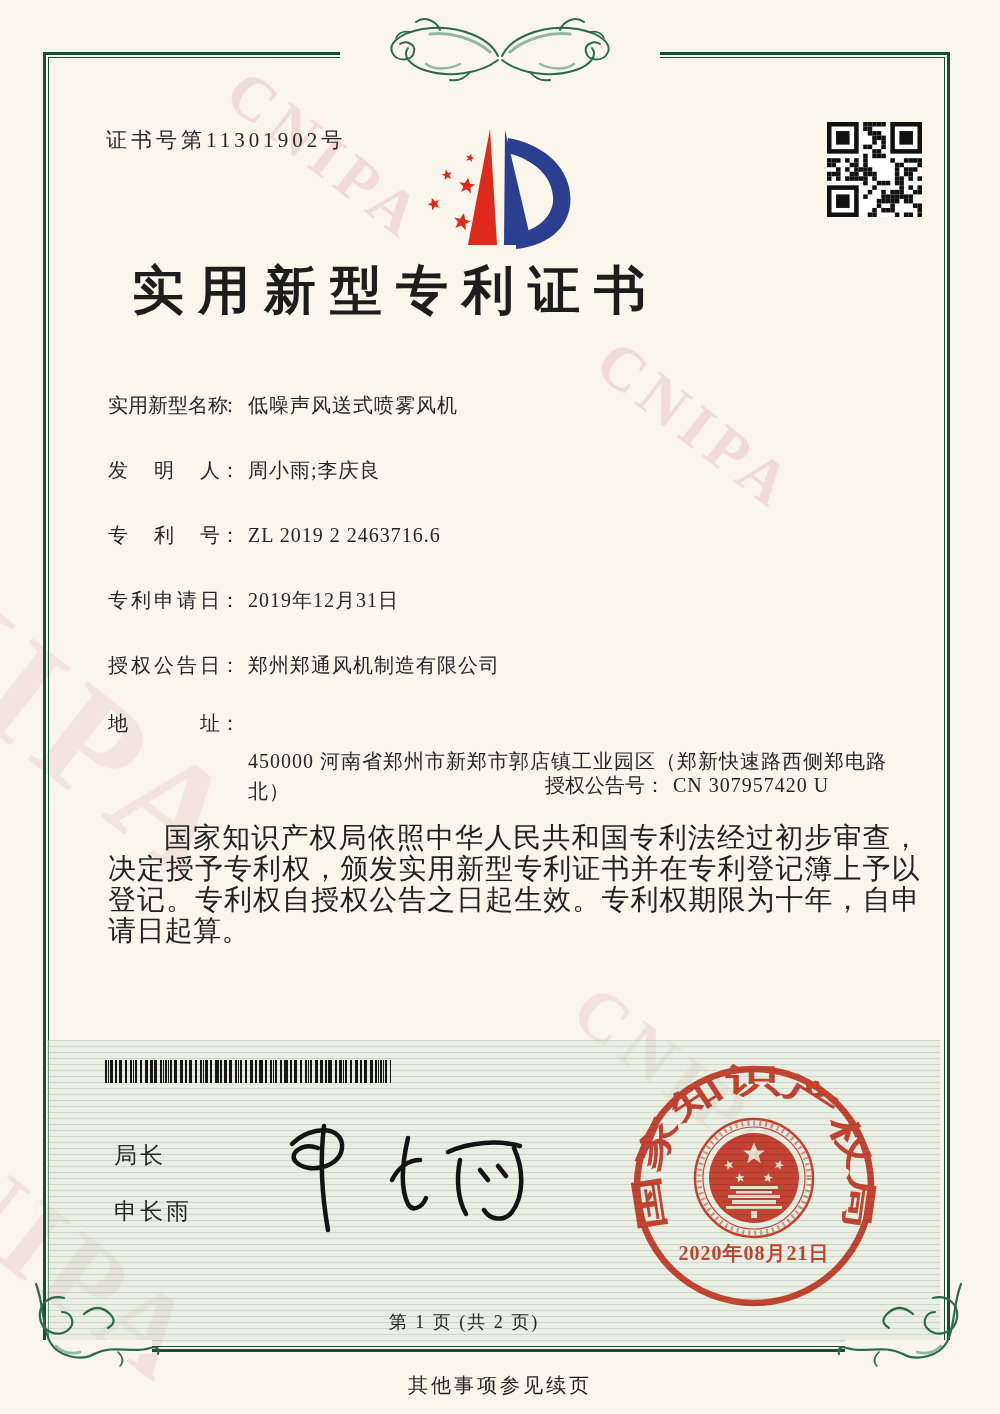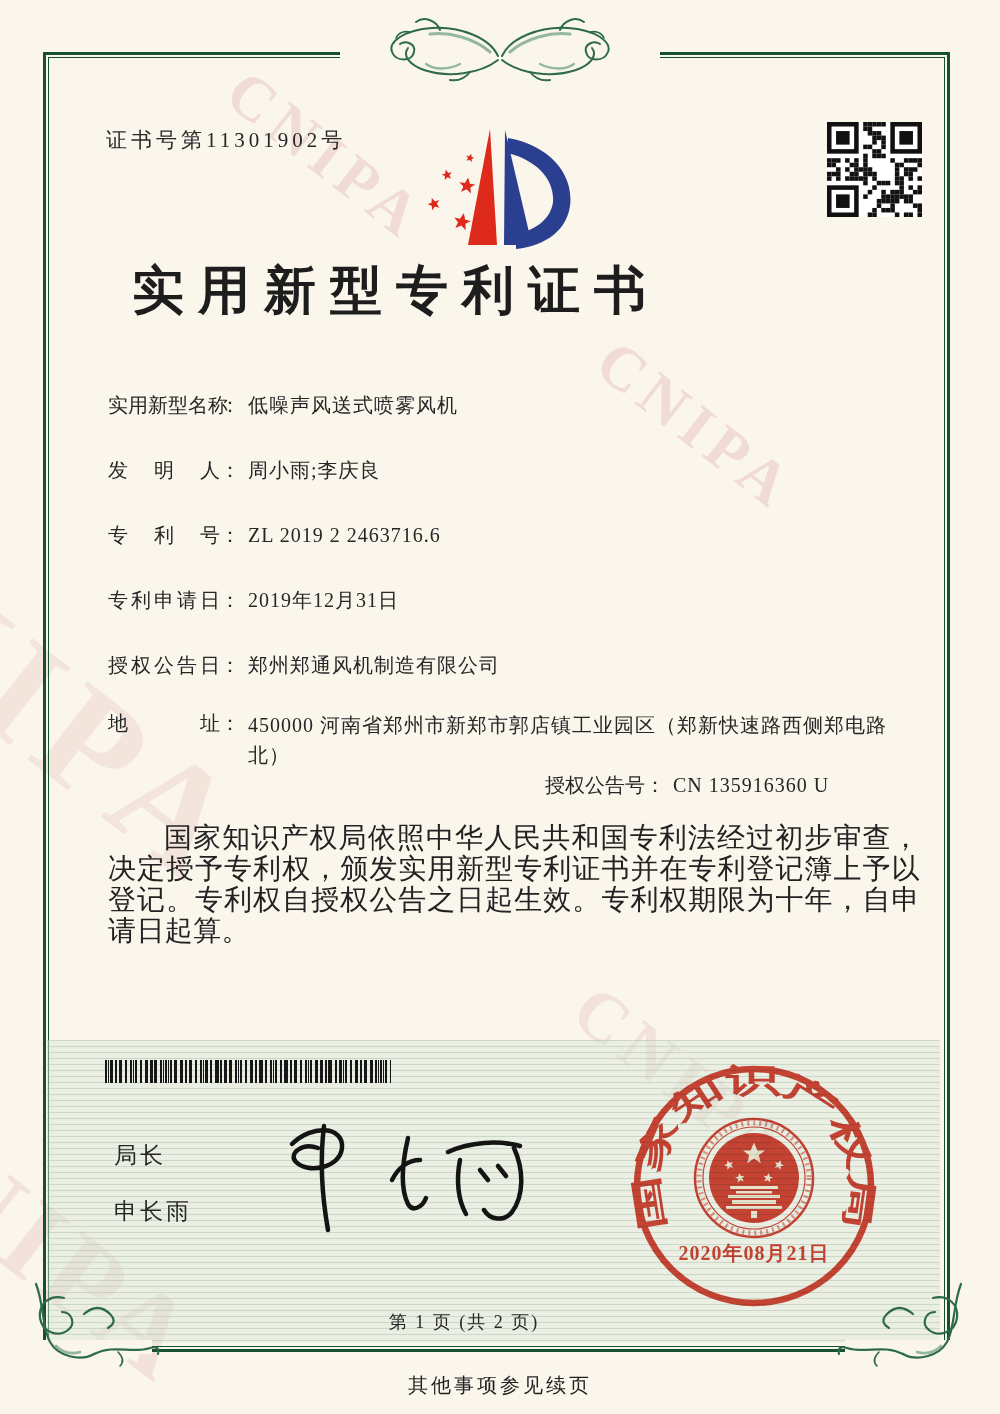--- a/index.html
+++ b/index.html
@@ -35,21 +35,21 @@
       repeating-linear-gradient(180deg, rgba(122,158,132,.28) 0 1px, rgba(0,0,0,0) 1px 6px),
       rgba(214,228,215,.45);
   }
   .certno{position:absolute;left:106px;top:126px;font-size:21px;letter-spacing:4px;z-index:5;}
   .title{
     position:absolute;left:0;top:256px;width:792px;text-align:center;
     font-size:52px;font-weight:bold;letter-spacing:14px;color:#1d1d1d;z-index:5;margin:0;
   }
   .row{position:absolute;left:108px;font-size:20px;z-index:5;white-space:nowrap;}
   .lbl{display:inline-block;width:112px;text-align:justify;text-align-last:justify;}
-  .val{margin-left:8px;letter-spacing:1px;}
+  .val{margin-left:8px;letter-spacing:1px;margin-top:36px;}
   .val-block{display:inline-block;vertical-align:top;width:668px;white-space:normal;line-height:30px;letter-spacing:1px;}
   .row2col .pair2{position:absolute;left:437px;top:0;}
   .paras{
     position:absolute;left:108px;top:822px;width:812px;z-index:5;
     font-size:28px;line-height:31px;text-align:justify;letter-spacing:.4px;color:#222;
   }
   .paras p{margin:0;text-indent:2em;}
   .barcode{
     position:absolute;left:105px;top:1060px;width:286px;height:23px;z-index:6;
     background:
@@ -288,21 +288,21 @@
   <span class="lbl">专利申请日</span><span>：</span><span class="val">2019年12月31日</span>
 </div>
 <div class="row" style="top:652px">
   <span class="lbl">授权公告日</span><span>：</span><span class="val">郑州郑通风机制造有限公司</span>
 </div>
 <div class="row" style="top:710px">
   <span class="lbl">地址</span><span>：</span><span class="val val-block">450000 河南省郑州市新郑市郭店镇工业园区（郑新快速路西侧郑电路北）</span>
 </div>
 <div class="row row2col" style="top:772px">
   <span class="pair2">
-    <span>授权公告号</span><span>：</span><span class="val">CN 135916360 U</span>
+    <span>授权公告号</span><span>：</span><span class="val">CN 307957420 U</span>
   </span>
 </div>
 
 <div class="paras">
   <p>国家知识产权局依照中华人民共和国专利法经过初步审查，决定授予专利权，颁发实用新型专利证书并在专利登记簿上予以登记。专利权自授权公告之日起生效。专利权期限为十年，自申请日起算。</p>
 </div>
 
 <div class="barcode"></div>
 
 <div class="sig-role">局长</div>

